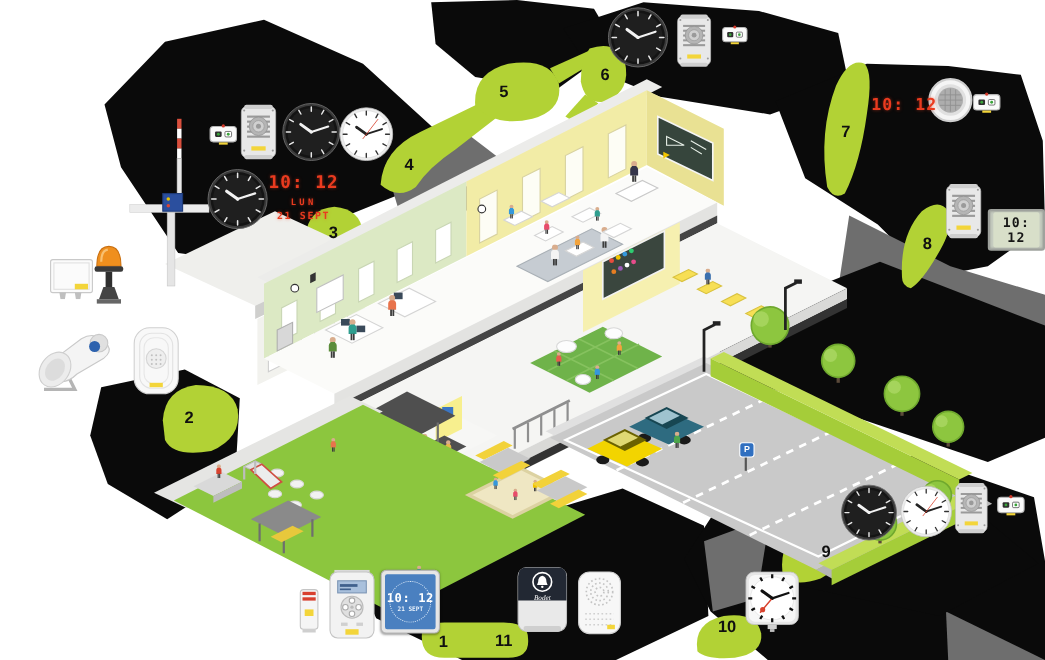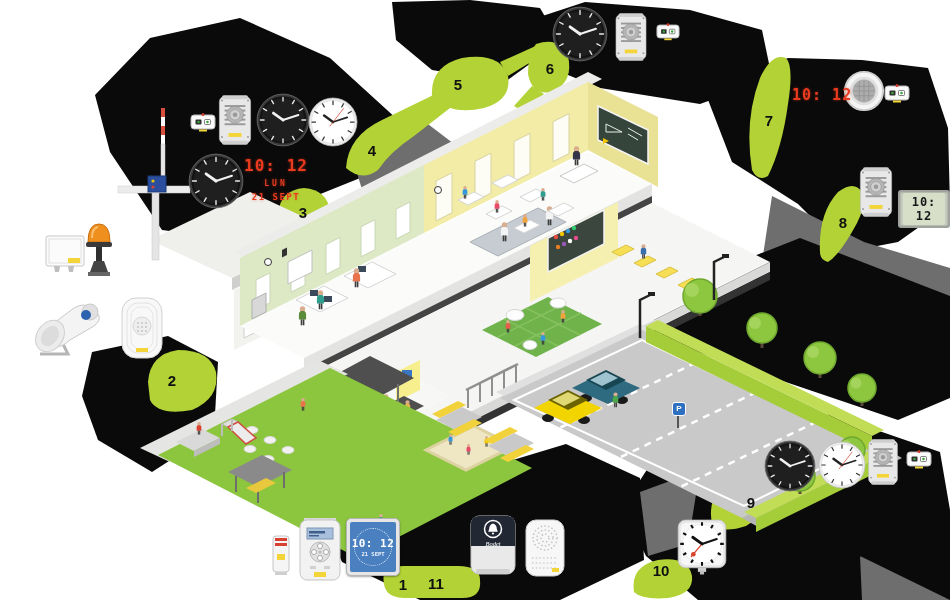--- a/index.html
+++ b/index.html
@@ -595,15 +595,15 @@
 <div class="badge" style="left:403px;top:584px">1</div>
 <div class="badge" style="left:172px;top:380px">2</div>
 <div class="badge" style="left:303px;top:212px">3</div>
 <div class="badge" style="left:372px;top:150px">4</div>
 <div class="badge" style="left:458px;top:84px">5</div>
 <div class="badge" style="left:550px;top:68px">6</div>
 <div class="badge" style="left:769px;top:120px">7</div>
 <div class="badge" style="left:843px;top:222px">8</div>
 <div class="badge" style="left:751px;top:502px">9</div>
 <div class="badge" style="left:661px;top:570px">10</div>
-<div class="badge" style="left:436px;top:583px">11</div>
+<div class="badge" style="left:458px;top:583px">11</div>
 
 </div>
 
 </body></html>

